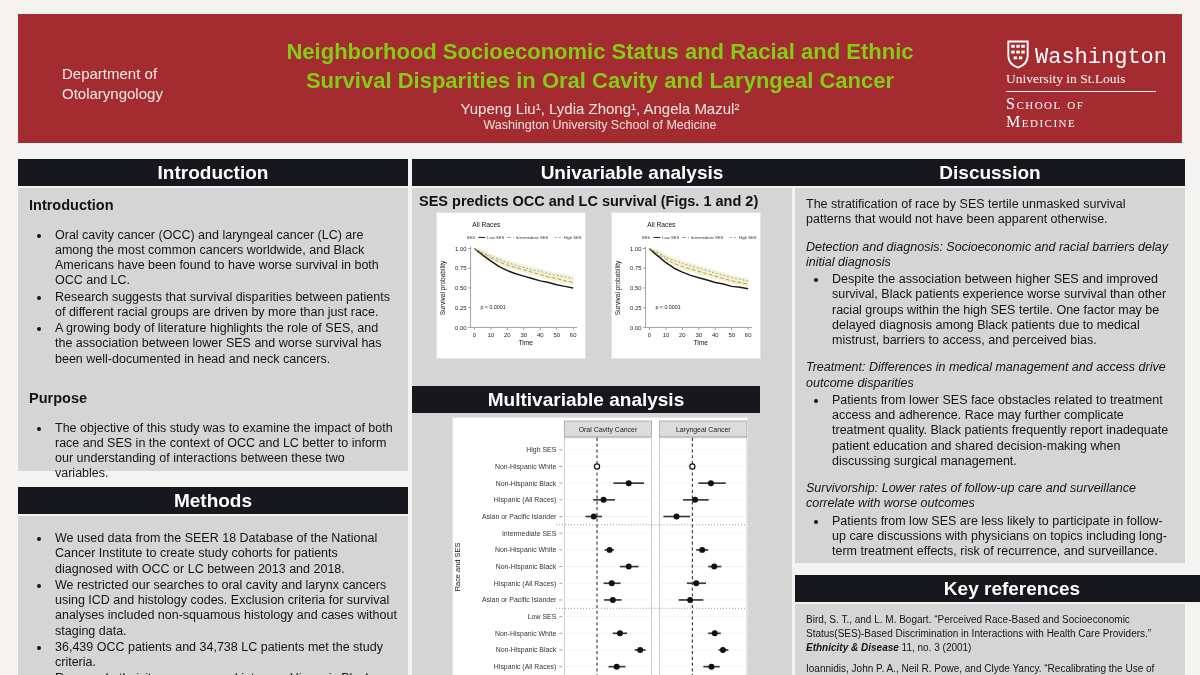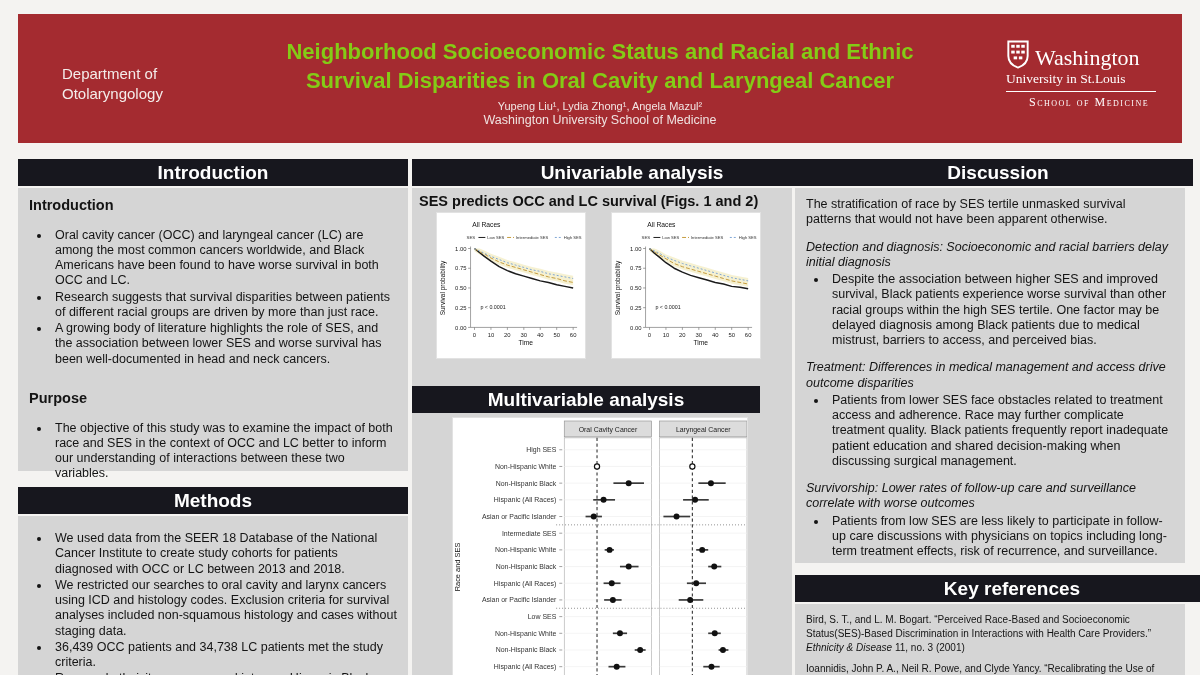--- a/index.html
+++ b/index.html
@@ -4,28 +4,28 @@
 <style>
   * { margin:0; padding:0; box-sizing:border-box; }
   body { background:#E9E8E6; font-family:"Liberation Sans", sans-serif; }
   .page { position:relative; width:1200px; height:675px; overflow:hidden; background:#F4F3F1; }
 
   
   .hdr { position:absolute; left:18px; top:14px; width:1164px; height:129px; background:#A42B30; color:#F4ECEA; }
   .dept { position:absolute; left:44px; top:50px; font-size:15px; line-height:1.35; white-space:pre-line; }
   .title-wrap { position:absolute; left:232px; right:232px; top:24px; text-align:center; }
   .title { font-size:22px; font-weight:600; line-height:1.3; color:#84cc16; }
-  .authors { margin-top:5px; font-size:11px; color:#F2E6E4; }
+  .authors { margin-top:5px; font-size:15px; color:#F2E6E4; }
   .affil { margin-top:1px; font-size:12.5px; color:#EFE2E0; }
   .logo { position:absolute; right:26px; top:26px; width:150px; color:#fff; font-family:"Liberation Serif", serif; }
   .lrow { display:flex; align-items:flex-end; gap:5px; }
-  .lwash { font-size:22px; line-height:1; }
+  .lwash { font-size:22px; line-height:1;font-family:Liberation Mono, monospace; }
   .luni { font-size:13.5px; margin-top:2px; }
   .ldiv { border-top:1.5px solid #fff; margin:4px 0 3px 0; }
-  .lschool { font-size:12px; font-variant:small-caps; letter-spacing:1.5px;margin-left:23px; }
+  .lschool { font-size:16px; font-variant:small-caps; letter-spacing:1.5px; }
 
   
   .bar { position:absolute; height:27px; background:#17171E; color:#fff; font-size:19px; font-weight:700;
          display:flex; align-items:center; justify-content:center; }
   .box { position:absolute; background:#D5D5D5; color:#141414; font-size:12.5px; line-height:1.22; padding:9px 11px; }
   .box h3 { font-size:14.5px; margin-bottom:13px; }
   .box ul { list-style:disc; padding-left:22px; }
   .box li { padding-left:4px; margin-bottom:1px; }
   .ithead { font-style:italic; margin:12px 0 2px 0; }
   .lead { margin-bottom:0; }
@@ -35,26 +35,26 @@
   #intro-bar   { left:18px;  top:159px; width:390px; }
   #intro-box   { left:18px;  top:188px; width:390px; height:283px; }
   #methods-bar { left:18px;  top:487px; width:390px; }
   #methods-box { left:18px;  top:516px; width:390px; height:300px; }
   
   #uni-bar   { left:412px; top:159px; width:440px; }
   #uni-box   { left:412px; top:188px; width:380px; height:228px; padding:3px 5px; }
   #multi-bar { left:412px; top:386px; width:348px; }
   #multi-box { left:412px; top:415px; width:380px; height:300px; }
   
-  #disc-bar { left:795px; top:159px; width:390px;margin-left:8px; }
+  #disc-bar { left:795px; top:159px; width:390px; }
   #disc-box { left:795px; top:188px; width:390px; height:375px; }
   #ref-bar  { left:795px; top:575px; width:434px; }
   #ref-box  { left:795px; top:604px; width:390px; height:120px; font-size:10px; line-height:1.4; }
   #ref-box p { margin-bottom:7px; }
-  .jrnl { font-style:italic; }
+  .jrnl { font-style:italic;font-weight:bold; }
 
   
   .km-card { position:absolute; top:24px; width:150px; height:147px; background:#fff; border:1px solid #E2E2E2; }
   #km1 { left:24px; } #km2 { left:199px; }
   .forest-card { position:absolute; left:40px; top:2px; width:296px; height:290px; background:#fff; border:1px solid #E2E2E2; }
   svg { display:block; }
 </style>
 </head>
 <body>
 

